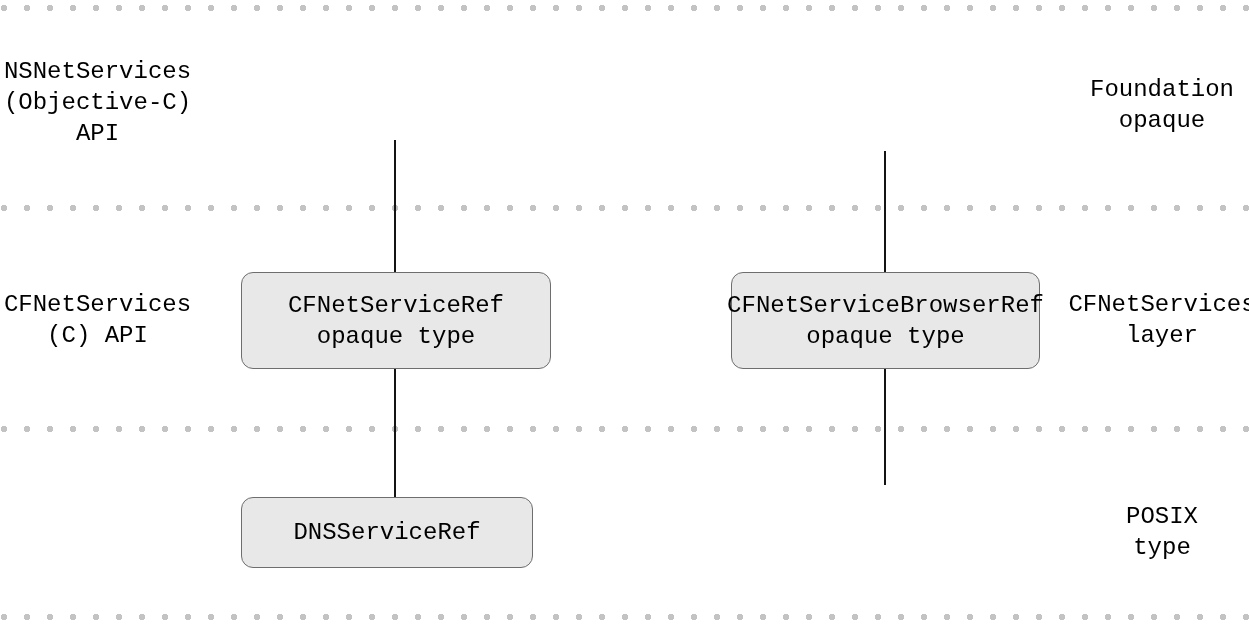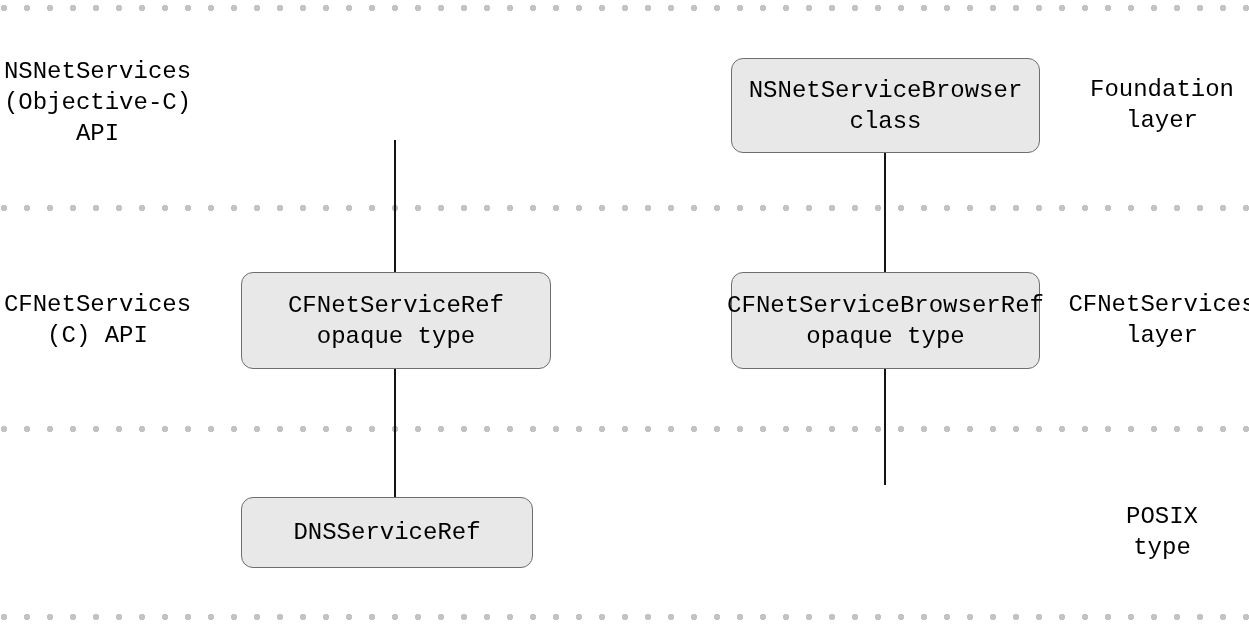--- a/index.html
+++ b/index.html
@@ -66,24 +66,22 @@
   <div class="dotted-line" style="top: 613px;"></div>
 
   <div class="connector" style="left: 394px; top: 140px; height: 133px;"></div>
   <div class="connector" style="left: 884px; top: 151px; height: 122px;"></div>
   <div class="connector" style="left: 394px; top: 368px; height: 130px;"></div>
   <div class="connector" style="left: 884px; top: 368px; height: 117px;"></div>
 
   <div class="side-label" style="left: 0px; top: 56px; width: 195px; height: 93px;">NSNetServices
 (Objective-C)
 API</div>
-  <div class="node-box" style="left: 731px; top: 58px; width: 309px; height: 95px;">NSNetServiceBrowser
-class</div>
   <div class="side-label" style="left: 1075px; top: 74px; width: 174px; height: 62px;">Foundation
-layer</div>
+opaque</div>
 
   <div class="side-label" style="left: 0px; top: 289px; width: 195px; height: 62px;">CFNetServices
 (C) API</div>
   <div class="node-box" style="left: 241px; top: 272px; width: 310px; height: 97px;">CFNetServiceRef
 opaque type</div>
   <div class="node-box" style="left: 731px; top: 272px; width: 309px; height: 97px;">CFNetServiceBrowserRef
 opaque type</div>
   <div class="side-label" style="left: 1075px; top: 289px; width: 174px; height: 62px;">CFNetServices
 layer</div>
 

